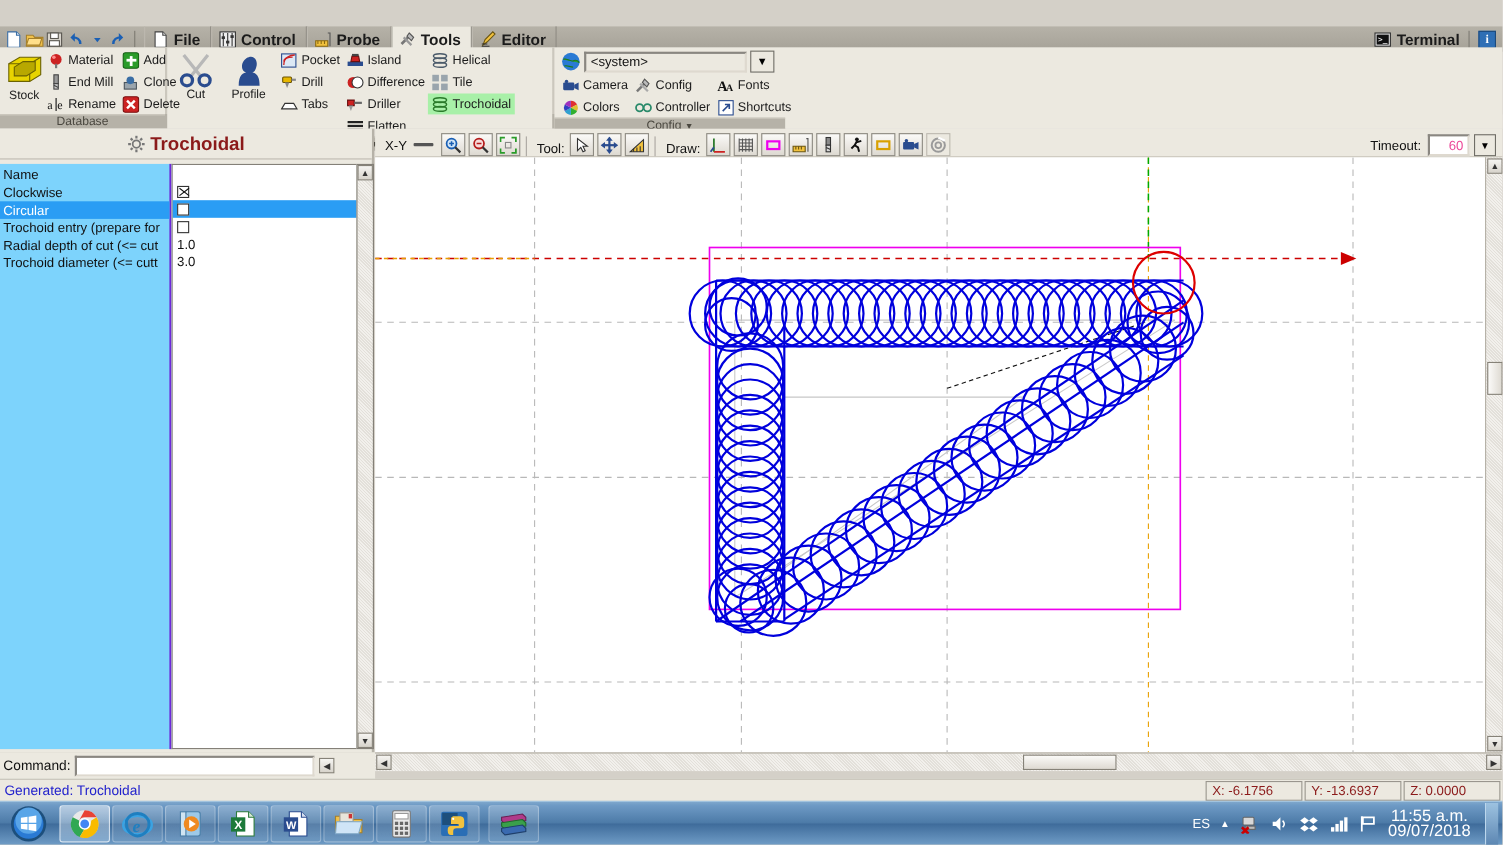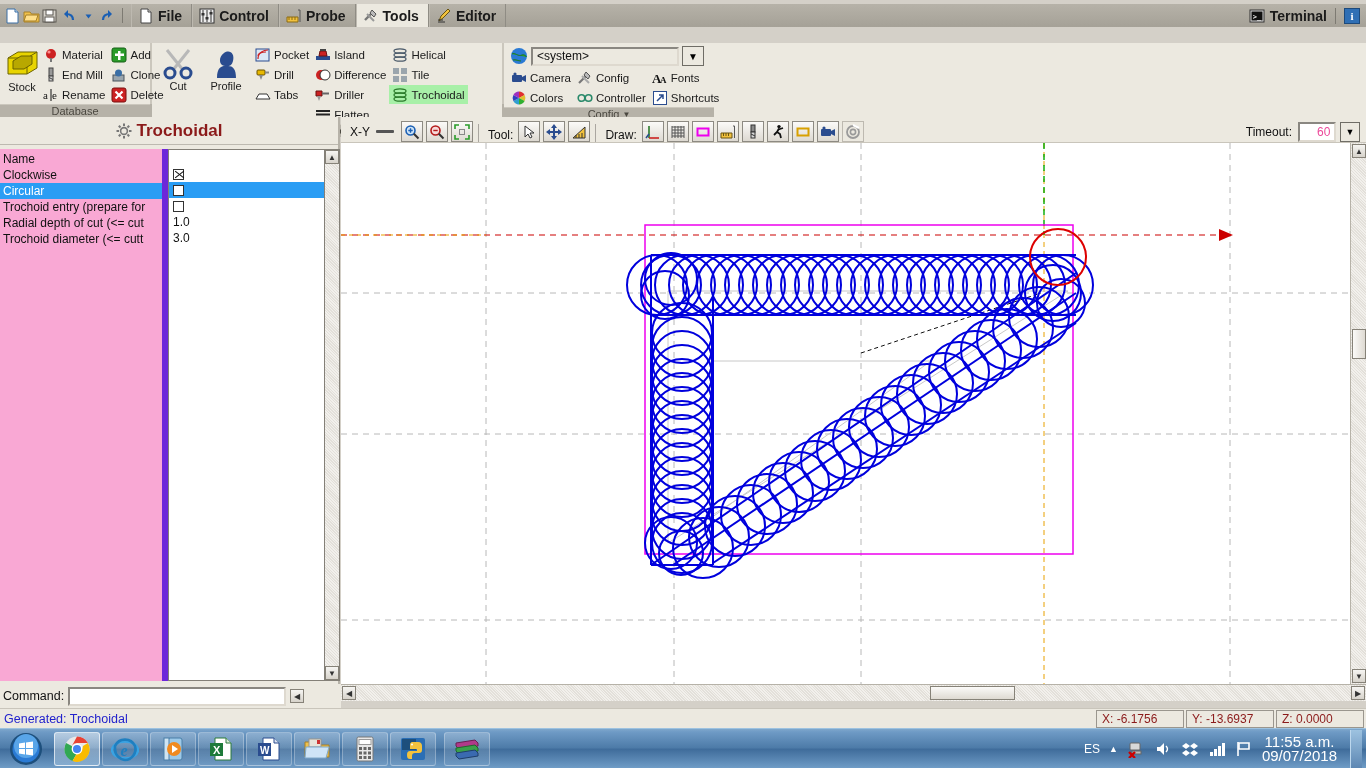--- a/index.html
+++ b/index.html
@@ -36,21 +36,21 @@
     font-size: 11px; color: #24415c;
   }
   .wbtn.close {
     width: 44px;
     background: linear-gradient(to bottom, #f7b9b3, #d9534f 55%, #bb3a36);
     border: 1px solid #9d3430; color: #fff; font-weight: bold;
   }
 
   
   .menubar {
-    position: absolute; left: 0; top: 4px; width: 1366px; height: 23px;
+    position: absolute; left: 0; top: 24px; width: 1366px; height: 23px;
     background: linear-gradient(to bottom,#b6b2a8,#a5a197);
     display: flex; align-items: center;
   }
   .qa { display: flex; align-items: center; padding: 0 3px; gap: 1px; }
   .qa .qicon { width: 18px; height: 18px; display: flex; align-items: center; justify-content: center; }
   .qa .sep { width: 1px; height: 15px; background: #7d7a72; margin: 0 5px; }
   .menuitem {
     display: flex; align-items: center; gap: 4px;
     height: 23px; padding: 0 9px 0 6px;
     font-size: 14px; font-weight: bold; color: #1b1b1b;
@@ -109,22 +109,22 @@
   .panelhead {
     height: 28px; display: flex; align-items: center; justify-content: center; gap: 5px;
     background: #ece9e0; border-bottom: 1px solid #bdb9b0;
   }
   .panelhead .ptitle { font-size: 17px; font-weight: bold; color: #8b1a1a; }
   .listwrap {
     position: absolute; left: 0; top: 32px; width: 340px; height: 532px;
     display: flex;
   }
   .listnames {
-    width: 168px; background: #f9a8d4; padding-top: 2px;
-    border-right: 6px solid #6d28d9;
+    width: 156px; background: #7dd3fc; padding-top: 2px;
+    border-right: 2px solid #6d28d9;
   }
   .listvalswrap { position: relative; flex: 1 1 auto; }
   .listvals {
     position: absolute; left: 0; top: 0; right: 16px; bottom: 0;
     background: #ffffff; border: 1px solid #848078; border-right: none;
   }
   .prow { height: 16px; line-height: 16px; font-size: 12px; color: #111; padding-left: 3px; white-space: nowrap; }
   .prow.sel { background: #2a9df4; color: #fff; }
   .vrow { height: 16px; line-height: 16px; font-size: 12px; color: #111; padding-left: 4px; display: flex; align-items: center; }
   .vrow.sel { background: #2a9df4; color: #fff; }

